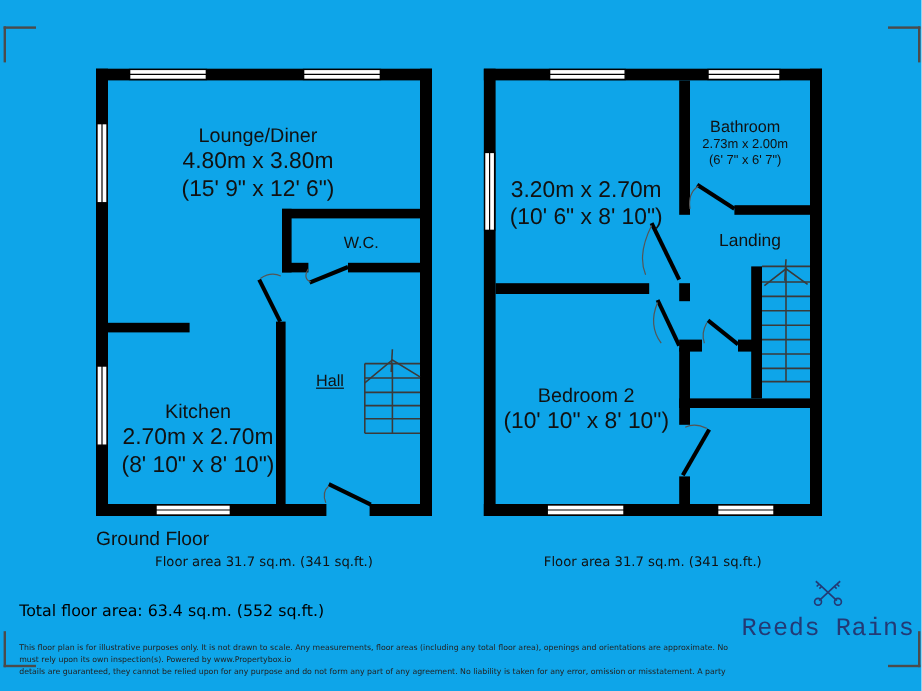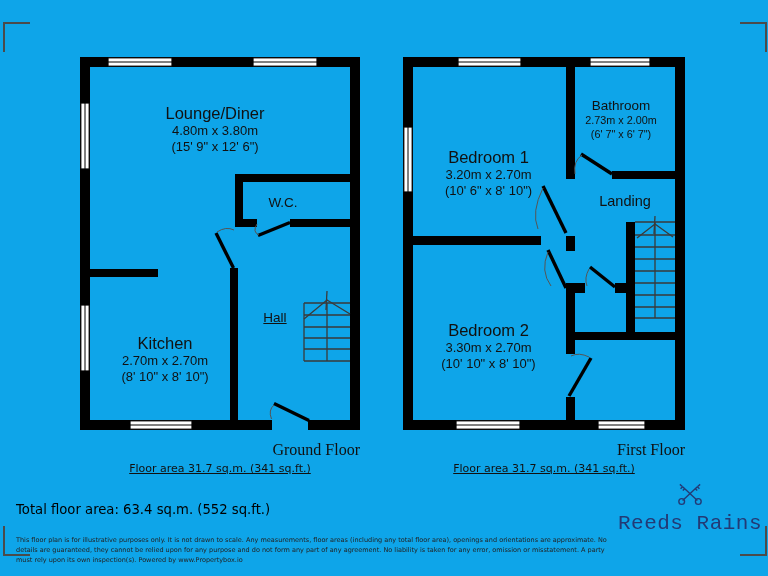--- a/index.html
+++ b/index.html
@@ -7,26 +7,26 @@
         font-family:"Liberation Sans",sans-serif;color:#111;}
   .corner{position:absolute;width:25px;height:28px;}
   .corner.tl{left:3px;top:22px;border-top:2px solid #4b4b4b;border-left:2px solid #4b4b4b;}
   .corner.tr{left:740px;top:22px;border-top:2px solid #4b4b4b;border-right:2px solid #4b4b4b;}
   .corner.bl{left:3px;top:526px;border-bottom:2px solid #4b4b4b;border-left:2px solid #4b4b4b;}
   .corner.br{left:740px;top:526px;border-bottom:2px solid #4b4b4b;border-right:2px solid #4b4b4b;}
   .plan{position:absolute;}
   .plan svg{position:absolute;left:0;top:0;}
   .label{position:absolute;text-align:center;line-height:1.22;}
   .room-name{font-size:16.5px;}
-  .room-dims{font-size:13px;}
+  .room-dims{font-size:19px;}
   .sm .room-name{font-size:13.5px;}
   .sm .room-dims{font-size:10.8px;line-height:1.25;}
   .mid{font-size:13.5px;}
-  .caption-title{position:absolute;text-align:right;font-family:Liberation Serif, serif;font-size:16px;color:#111;}
-  .caption-area{position:absolute;text-align:center;font-family:"DejaVu Sans",sans-serif;font-size:11px;color:#111;text-decoration:underline;}
+  .caption-title{position:absolute;text-align:left;font-family:Liberation Sans, sans-serif;font-size:16px;color:#111;}
+  .caption-area{position:absolute;text-align:center;font-family:"DejaVu Sans",sans-serif;font-size:11px;color:#111;}
   #total-area{position:absolute;left:16px;top:502px;font-family:"DejaVu Sans",sans-serif;font-size:13.2px;color:#000;}
   #disclaimer{position:absolute;left:16px;top:521px;font-family:"DejaVu Sans",sans-serif;font-size:6.5px;color:#222;line-height:1.5;margin-top:15px;}
   #disclaimer div{white-space:nowrap;}
   #logo{position:absolute;left:615px;top:483px;width:150px;text-align:center;}
   #logo .brand{font-family:Liberation Mono, monospace;font-size:21px;color:#233a75;letter-spacing:0.5px;margin-top:1px;}
 </style>
 </head>
 <body>
 
 <div id="page">
@@ -93,21 +93,21 @@
             <line x1="229" y1="363.5" x2="194" y2="346.5" stroke="#000" stroke-width="3.4"></line>
             <path d="M191.5,362 Q188,353 194,348" stroke="#555" stroke-width="1" fill="none"></path>
           </g>
       </g>
     </svg>
     <div class="label" style="left:35px;top:46px;width:200px;">
       <div class="room-name">Lounge/Diner</div>
       <div class="room-dims">4.80m x 3.80m</div>
       <div class="room-dims">(15' 9" x 12' 6")</div>
     </div>
-    <div class="label mid" style="left:173px;top:138px;width:60px;text-align:center;">W.C.</div>
+    <div class="label mid" style="left:191px;top:138px;width:60px;text-align:center;">W.C.</div>
     <div class="label mid" style="left:163px;top:253px;width:64px;text-decoration:underline;">Hall</div>
     <div class="label" style="left:5px;top:276px;width:160px;">
       <div class="room-name">Kitchen</div>
       <div class="room-dims">2.70m x 2.70m</div>
       <div class="room-dims">(8' 10" x 8' 10")</div>
     </div>
   </div>
 
   <div class="plan" id="ff" style="left:403px;top:57px;width:282px;height:373px;">
     <svg width="282" height="373" viewBox="0 0 282 373">
@@ -173,47 +173,44 @@
             <line x1="212" y1="230" x2="187" y2="210" stroke="#000" stroke-width="3.4"></line>
             <path d="M186,212 Q181,221 184,229" stroke="#555" stroke-width="1" fill="none"></path>
           </g>
         <g>
             <line x1="166" y1="339" x2="188" y2="301" stroke="#000" stroke-width="3.4"></line>
             <path d="M186,300 Q176,295 168,299" stroke="#555" stroke-width="1" fill="none"></path>
           </g>
       </g>
     </svg>
     <div class="label" style="left:8px;top:90px;width:155px;">
-      <div class="room-name">Bedroom 1</div>
       <div class="room-dims">3.20m x 2.70m</div>
       <div class="room-dims">(10' 6" x 8' 10")</div>
     </div>
     <div class="label sm" style="left:167px;top:41px;width:102px;">
       <div class="room-name">Bathroom</div>
       <div class="room-dims">2.73m x 2.00m</div>
       <div class="room-dims">(6' 7" x 6' 7")</div>
     </div>
     <div class="label" style="left:178px;top:136px;width:88px;font-size:14.5px;">Landing</div>
     <div class="label" style="left:8px;top:263px;width:155px;">
       <div class="room-name">Bedroom 2</div>
-      <div class="room-dims">3.30m x 2.70m</div>
       <div class="room-dims">(10' 10" x 8' 10")</div>
     </div>
   </div>
 
   <div class="caption-title" style="left:80px;top:441px;width:280px;">Ground Floor</div>
   <div class="caption-area" style="left:80px;top:462px;width:280px;">Floor area 31.7 sq.m. (341 sq.ft.)</div>
-  <div class="caption-title" style="left:403px;top:441px;width:282px;">First Floor</div>
   <div class="caption-area" style="left:403px;top:462px;width:282px;">Floor area 31.7 sq.m. (341 sq.ft.)</div>
 
   <div id="total-area">Total floor area: 63.4 sq.m. (552 sq.ft.)</div>
   <div id="disclaimer">
     <div>This floor plan is for illustrative purposes only. It is not drawn to scale. Any measurements, floor areas (including any total floor area), openings and orientations are approximate. No</div>
+    <div>must rely upon its own inspection(s). Powered by www.Propertybox.io</div>
     <div>details are guaranteed, they cannot be relied upon for any purpose and do not form any part of any agreement. No liability is taken for any error, omission or misstatement. A party</div>
-    <div>must rely upon its own inspection(s). Powered by www.Propertybox.io</div>
   </div>
 
   <div id="logo">
     <svg viewBox="0 0 30 26" width="30" height="24">
       <g stroke="#233a75" fill="none" stroke-width="1.5">
         <line x1="7" y1="19" x2="23" y2="4"></line>
         <line x1="23" y1="19" x2="7" y2="4"></line>
         <circle cx="6" cy="20" r="3.1"></circle>
         <circle cx="24" cy="20" r="3.1"></circle>
         <path d="M23,4 l3,-2.5 M23,4 l2.2,2.2 M20.8,6.2 l2,2"></path>

